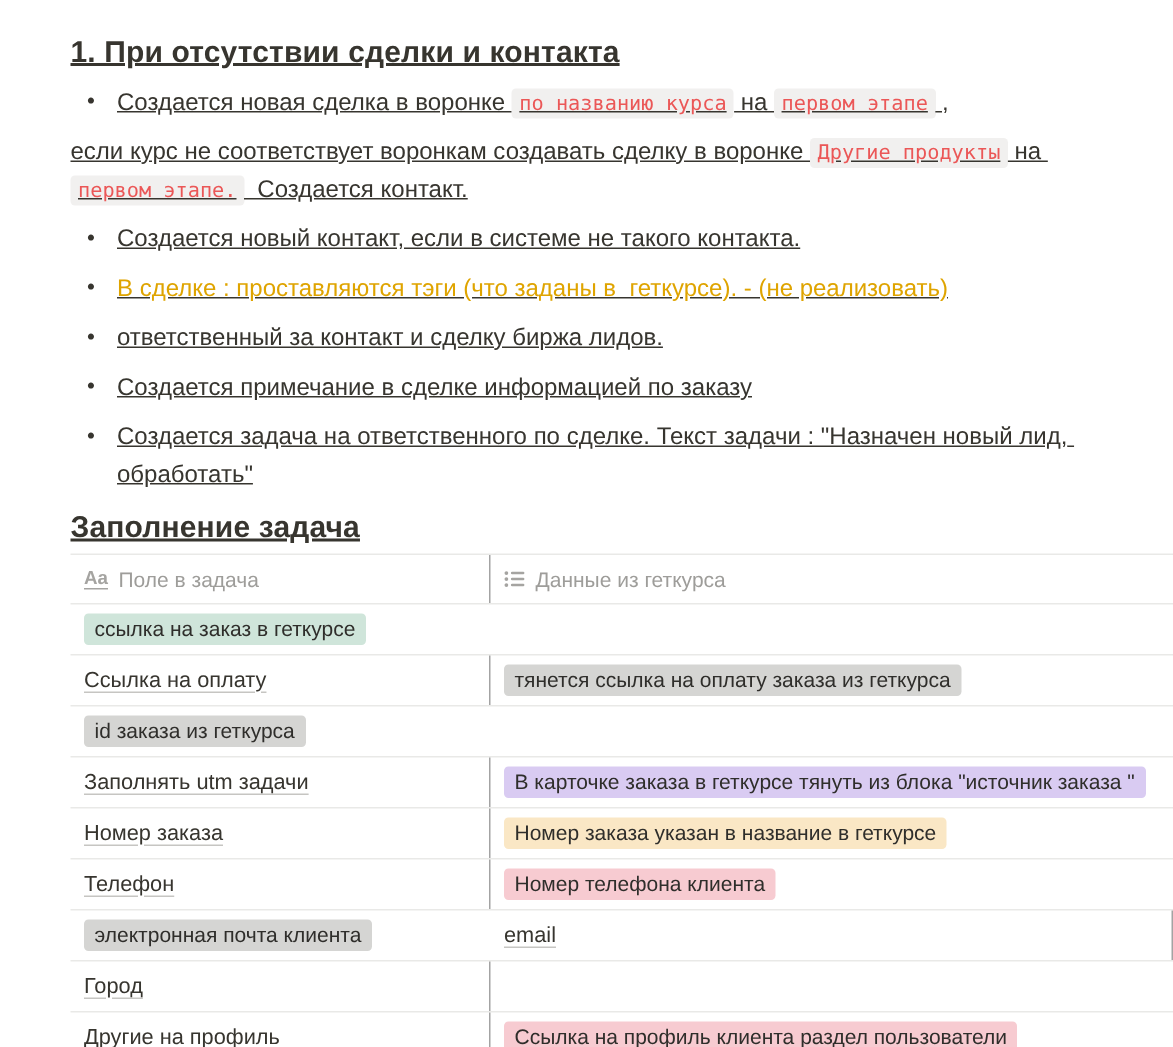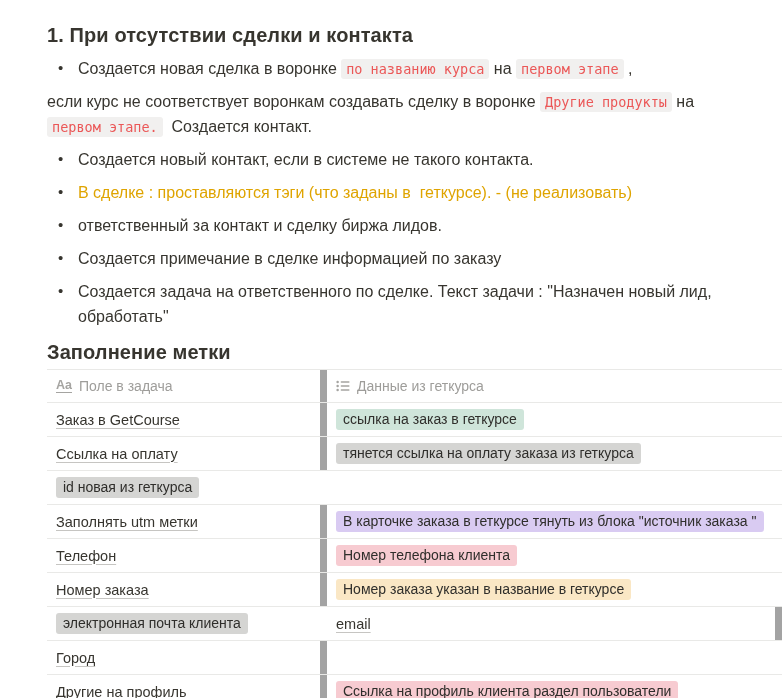--- a/index.html
+++ b/index.html
@@ -7,21 +7,21 @@
     width:782px;height:698px;overflow:hidden;background:#ffffff;
     font-family:"Liberation Sans", sans-serif;color:#37352f;
     -webkit-font-smoothing:antialiased;
   }
   .page{padding:22px 0 0 47px;}
   .h2{
     font-size:20px;font-weight:700;line-height:26px;margin:0 0 8px 0;
     color:#37352f;letter-spacing:.1px;
   }
   .h2.second{margin:10px 0 0 0;}
-  .content{padding-right:40px;}
+  .content{padding-right:40px;text-decoration:underline;}
   .block{position:relative;margin:8px 0;font-size:16px;line-height:25px;}
   .block .txt{white-space:pre-wrap;}
   .bullet{padding-left:31px;}
   .marker{position:absolute;left:11px;top:-1px;font-size:15px;color:#37352f;}
   .icode{
     font-family:"DejaVu Sans Mono", monospace;
     font-size:13.5px;line-height:20px;
     color:var(--code-text,#eb5757);
     background:#f1f0ef;border-radius:3px;padding:2px 5px;
     white-space:pre-wrap;
@@ -29,21 +29,21 @@
   .c-yellow{color:var(--yellow-text,#dfa400);}
   
   .tbl{margin-top:4px;border-top:1px solid #e9e9e7;}
   .trow{
     display:grid;grid-template-columns:280px 1fr;
     border-bottom:1px solid #e9e9e7;align-items:center;
   }
   .thead-row{height:32px;}
   .drow{height:33px;}
   .cell{padding:0 9px;overflow:hidden;white-space:nowrap;}
-  .cell.first{border-right:7px solid #a3a3a3;height:100%;display:flex;align-items:center;}
+  .cell.first{border-right:1px solid #a3a3a3;height:100%;display:flex;align-items:center;}
   .cell.second{display:flex;align-items:center;height:100%;}
   .hlabel{color:#9e9d9a;font-size:14px;display:flex;align-items:center;gap:7px;}
   .hicon{display:inline-flex;align-items:center;color:#a5a4a1;fill:#a5a4a1;}
   .aa-glyph{
     font-size:12.5px;font-weight:700;color:#a5a4a1;line-height:12px;
     border-bottom:1.5px solid #a5a4a1;padding-bottom:1px;letter-spacing:0;
   }
   .field-link{
     font-size:14.5px;color:#37352f;
     text-decoration:underline;text-decoration-color:#c6c5c2;text-underline-offset:2.5px;
@@ -69,21 +69,21 @@
     <div class="h2">1. При отсутствии сделки и контакта</div>
     <div id="blocks">
         <div class="block bullet"><span class="marker">•</span><span class="txt"><span>Создается новая сделка в воронке </span><code class="icode">по названию курса</code><span> на </span><code class="icode">первом этапе</code><span> ,</span></span></div>
         <div class="block para"><span class="txt"><span>если курс не соответствует воронкам создавать сделку в воронке </span><code class="icode">Другие продукты</code><span> на </span><code class="icode">первом этапе.</code><span>  Создается контакт.</span></span></div>
         <div class="block bullet"><span class="marker">•</span><span class="txt"><span>Создается новый контакт, если в системе не такого контакта.</span></span></div>
         <div class="block bullet"><span class="marker">•</span><span class="txt c-yellow"><span>В сделке : проставляются тэги (что заданы в  геткурсе). - (не реализовать)</span></span></div>
         <div class="block bullet"><span class="marker">•</span><span class="txt"><span>ответственный за контакт и сделку биржа лидов.</span></span></div>
         <div class="block bullet"><span class="marker">•</span><span class="txt"><span>Создается примечание в сделке информацией по заказу</span></span></div>
         <div class="block bullet"><span class="marker">•</span><span class="txt"><span>Создается задача на ответственного по сделке. Текст задачи : "Назначен новый лид, обработать"</span></span></div>
       </div>
-    <div class="h2 second">Заполнение метки</div>
+    <div class="h2 second">Заполнение задача</div>
   </div>
   <div class="tbl">
     <div class="trow thead-row" id="thead">
         <div class="cell first">
           <span class="hlabel">
             <span class="hicon">
               <span class="aa-glyph">Aa</span>
             </span>
             <span>Поле в задача</span>
           </span>
@@ -99,62 +99,59 @@
                 <rect x="4.6" y="6.2" width="9" height="1.6" rx="0.8"></rect>
                 <rect x="4.6" y="10.2" width="9" height="1.6" rx="0.8"></rect>
               </svg>
             </span>
             <span>Данные из геткурса</span>
           </span>
         </div>
       </div>
     <div id="tbody">
         <div class="trow drow">
-          <div class="cell first">
-            <span class="field-link">Заказ в GetCourse</span>
-          </div>
           <div class="cell second">
             <span class="tag tag-green">ссылка на заказ в геткурсе</span>
           </div>
         </div>
         <div class="trow drow">
           <div class="cell first">
             <span class="field-link">Ссылка на оплату</span>
           </div>
           <div class="cell second">
             <span class="tag tag-gray">тянется ссылка на оплату заказа из геткурса</span>
           </div>
         </div>
         <div class="trow drow">
           <div class="cell second">
-            <span class="tag tag-gray">id новая из геткурса</span>
+            <span class="tag tag-gray">id заказа из геткурса</span>
           </div>
         </div>
         <div class="trow drow">
           <div class="cell first">
-            <span class="field-link">Заполнять utm метки</span>
+            <span class="field-link">Заполнять utm задачи</span>
           </div>
           <div class="cell second">
             <span class="tag tag-purple">В карточке заказа в геткурсе тянуть из блока "источник заказа "</span>
+          </div>
+        </div>
+        <div class="trow drow">
+          <div class="cell first">
+            <span class="field-link">Номер заказа</span>
+          </div>
+          <div class="cell second">
+            <span class="tag tag-yellow">Номер заказа указан в название в геткурсе</span>
           </div>
         </div>
         <div class="trow drow">
           <div class="cell first">
             <span class="field-link">Телефон</span>
           </div>
           <div class="cell second">
             <span class="tag tag-red">Номер телефона клиента</span>
-          </div>
-        </div>
-        <div class="trow drow">
-          <div class="cell first">
-            <span class="field-link">Номер заказа</span>
-          </div>
-          <div class="cell second">
-            <span class="tag tag-yellow">Номер заказа указан в название в геткурсе</span>
           </div>
         </div>
         <div class="trow drow">
           <div class="cell second">
             <span class="tag tag-gray">электронная почта клиента</span>
           </div>
           <div class="cell first">
             <span class="field-link">email</span>
           </div>
         </div>

